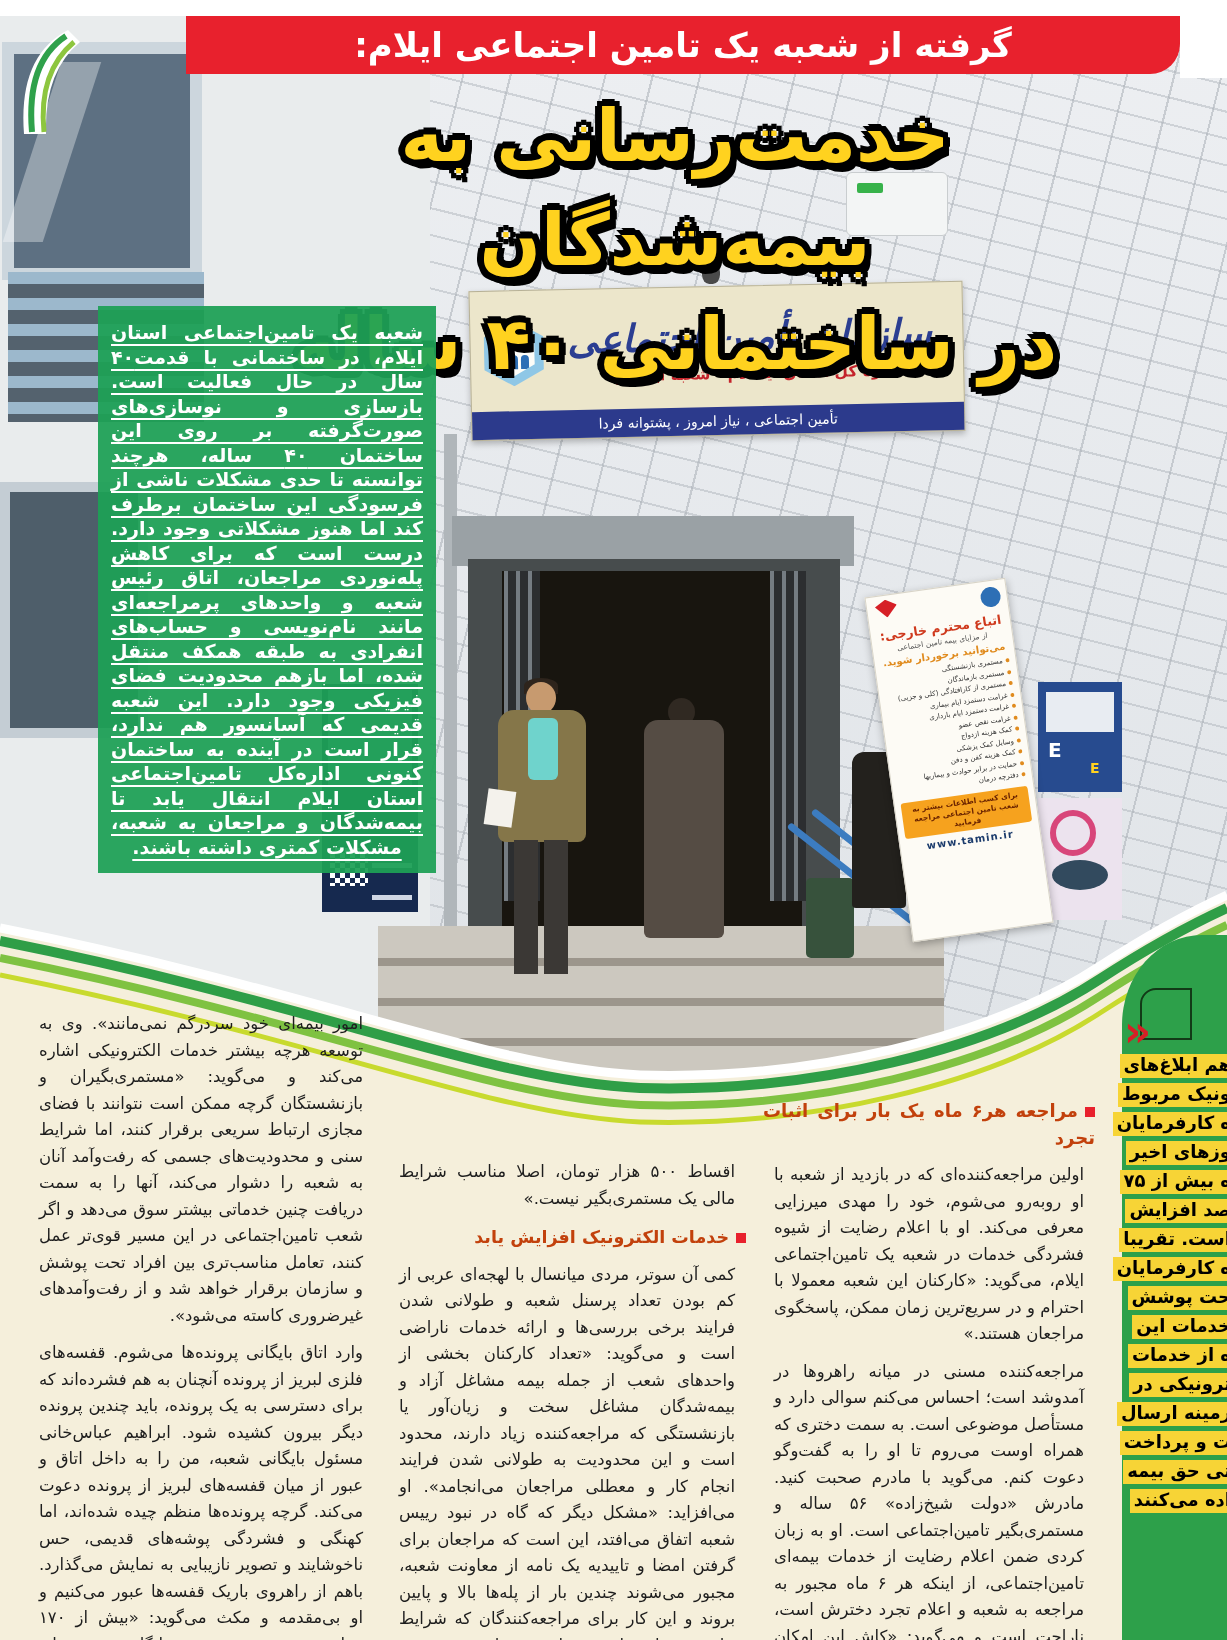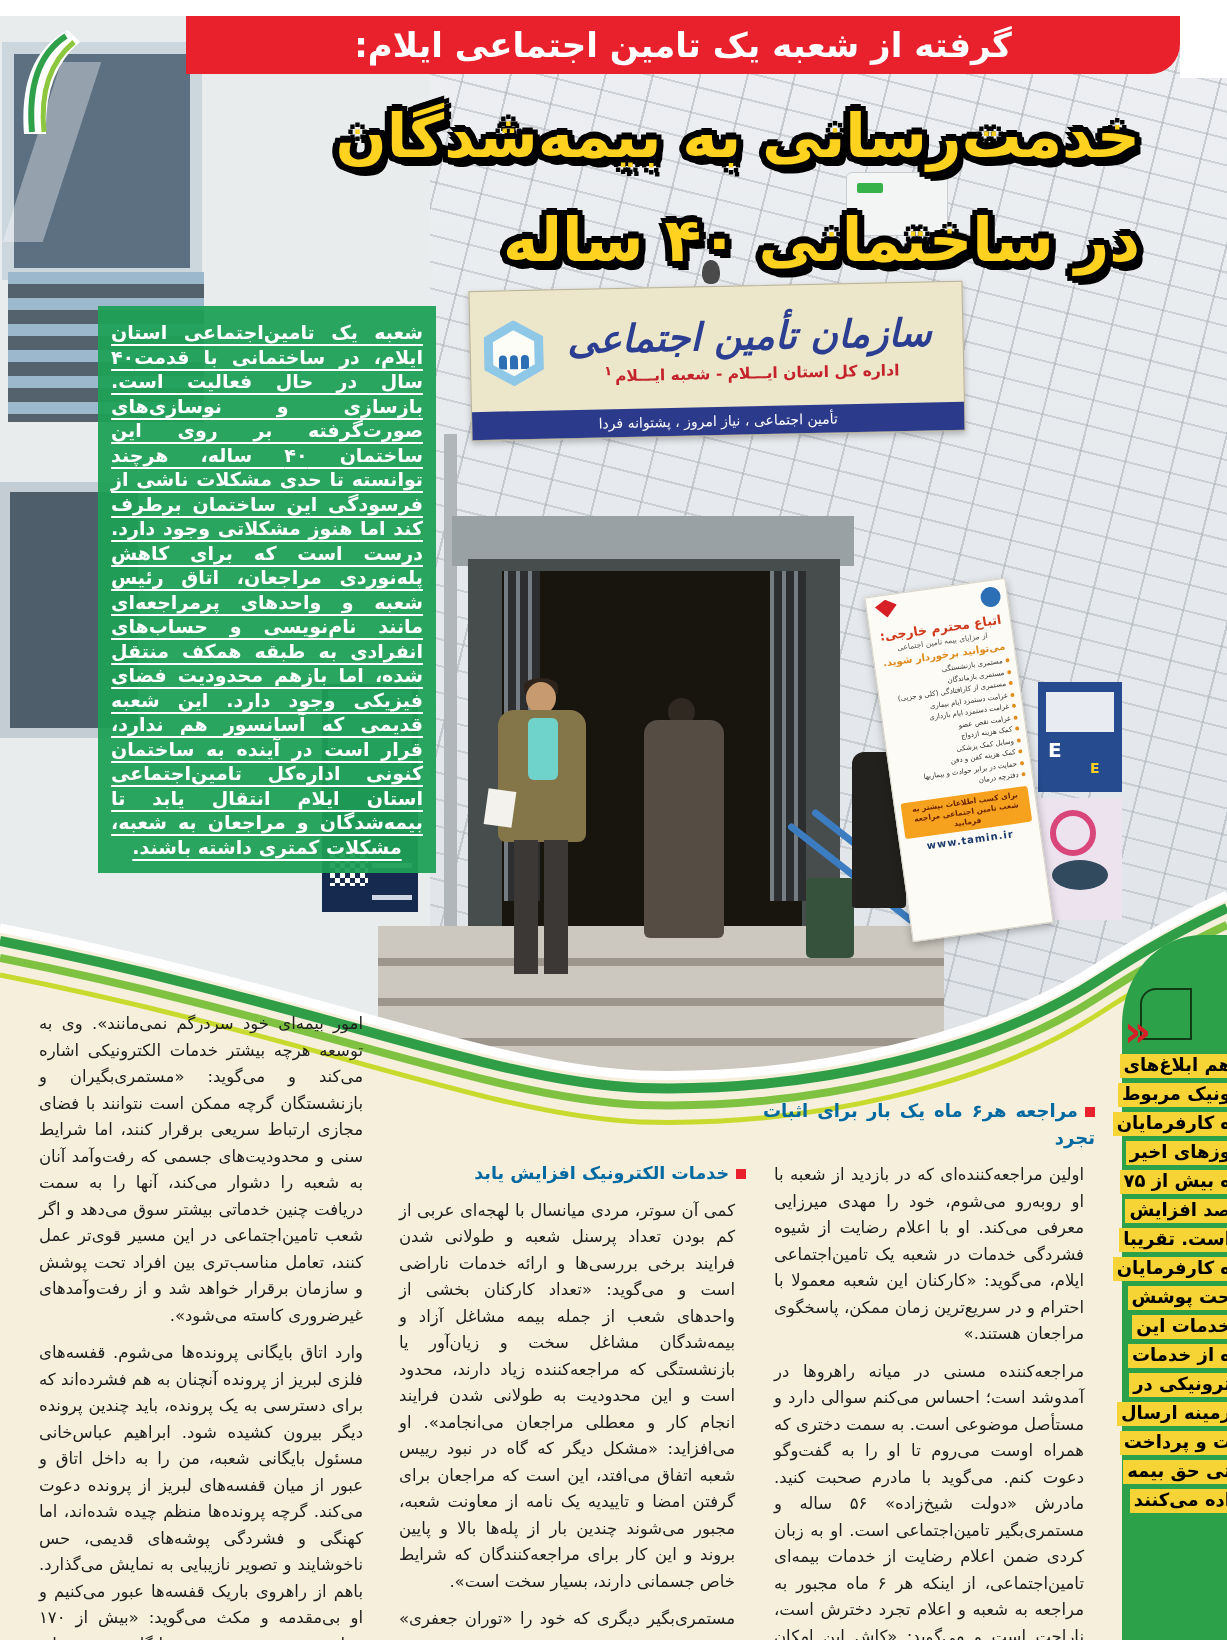--- a/index.html
+++ b/index.html
@@ -96,22 +96,22 @@
   .postersR{left:1038px;top:668px;width:86px;height:240px;z-index:2}
   .prA{position:absolute;left:0;top:0;width:84px;height:110px;background:#274b8f}
   .prA .w{position:absolute;left:8px;top:10px;width:68px;height:40px;background:#e8ecf2}
   .prA .e{position:absolute;color:#fff;font-weight:bold;font-size:20px;left:10px;top:56px}
   .prA .e2{position:absolute;color:#ffd21f;font-weight:bold;font-size:14px;left:52px;top:78px}
   .prB{position:absolute;left:0;top:116px;width:84px;height:122px;background:#ece3ee}
   .prB .ring{position:absolute;left:12px;top:12px;width:34px;height:34px;border:6px solid #d8467a;border-radius:50%}
   .prB .eye{position:absolute;left:14px;top:62px;width:56px;height:30px;background:#324a5e;border-radius:50%}
 
   
-  .headline{top:84px;left:210px;width:930px;z-index:8;text-align:right;direction:rtl;
-      color:#ffd21f;font-weight:bold;font-size:60px;line-height:104px;
+  .headline{top:84px;left:210px;width:930px;z-index:8;text-align:center;direction:rtl;
+      color:#ffd21f;font-weight:bold;font-size:72px;line-height:104px;
       text-shadow:-5px -5px 0 #000,5px -5px 0 #000,-5px 5px 0 #000,5px 5px 0 #000,
                   -7px 0 0 #000,7px 0 0 #000,0 7px 0 #000,0 -7px 0 #000,6px 9px 0 #000}
 
   
   .lead{top:306px;left:98px;width:338px;z-index:9;background:rgba(30,160,86,.94);
         color:#fff;font-weight:bold;font-size:19px;line-height:24.5px;padding:14px 13px;
         box-sizing:border-box;text-align:justify;text-align-last:center;direction:rtl;
         text-decoration:underline;text-decoration-thickness:1.5px;text-underline-offset:5px}
 
   
@@ -123,21 +123,21 @@
          border-top-left-radius:16px;z-index:8}
   .qicon .g{position:absolute;left:-18px;bottom:-12px;color:#d61f26;font-size:42px;font-weight:bold;line-height:36px}
   .pullquote{top:1054px;left:1122px;width:105px;z-index:8;direction:rtl}
   .pq-line{width:max-content;margin:0 -8px 5px auto;background:#f7d436;color:#000;
            font-weight:bold;font-size:18px;line-height:20px;padding:1px 4px 3px;white-space:nowrap}
 
   
   .col{z-index:7;direction:rtl;font-size:16.5px;line-height:26.5px;color:#1d1d1d;
        text-align:justify;text-align-last:right}
   .col p{margin:11px}
-  .col .col-h{font-weight:bold;font-size:17.5px;margin:12px 0 4px;color:#0369a1}
+  .col .col-h{font-weight:bold;font-size:17.5px;margin:12px 0 4px;color:#c2410c}
   .col .sq{display:inline-block;width:10px;height:10px;background:#e8212d;margin-left:7px}
   .col-left{top:1000px;left:28px;width:346px}
   .col-mid{top:1148px;left:388px;width:358px}
   .col-right{top:1098px;left:763px;width:332px}
   .col-right .col-h{margin-top:0;font-size:18px}
 
   
   .leaf{top:28px;left:22px;width:58px;height:106px;z-index:8}
 </style>
 </head>
@@ -289,20 +289,21 @@
     <div class="pq-line">تی حق بیمه</div>
     <div class="pq-line">اده می‌کنند</div>
   </div>
 
 <div class="abs col col-right">
     <div class="col-h"><span class="sq"></span>مراجعه هر۶ ماه یک بار برای اثبات تجرد</div>
     <p>اولین مراجعه‌کننده‌ای که در بازدید از شعبه با او روبه‌رو می‌شوم، خود را مهدی میرزایی معرفی می‌کند. او با اعلام رضایت از شیوه فشردگی خدمات در شعبه یک تامین‌اجتماعی ایلام، می‌گوید: «کارکنان این شعبه معمولا با احترام و در سریع‌ترین زمان ممکن، پاسخگوی مراجعان هستند.»</p>
     <p>مراجعه‌کننده مسنی در میانه راهروها در آمدوشد است؛ احساس می‌کنم سوالی دارد و مستأصل موضوعی است. به سمت دختری که همراه اوست می‌روم تا او را به گفت‌وگو دعوت کنم. می‌گوید با مادرم صحبت کنید. مادرش «دولت شیخ‌زاده» ۵۶ ساله و مستمری‌بگیر تامین‌اجتماعی است. او به زبان کردی ضمن اعلام رضایت از خدمات بیمه‌ای تامین‌اجتماعی، از اینکه هر ۶ ماه مجبور به مراجعه به شعبه و اعلام تجرد دخترش است، ناراحت است و می‌گوید: «کاش این امکان فراهم بود که مجبور به مراجعه مکرر نمی‌شدم. من از راه دور فقط برای اثبات مجرد بودن دخترم و تداوم واریز مستمری او، به شعبه مراجعه می‌کنم». ساده و بی‌آلایش، در ادامه از انتظاراتش می‌گوید و قدردانی می‌کند.</p>
   </div>
 <div class="abs col col-mid">
+    <p>اقساط ۵۰۰ هزار تومان، اصلا مناسب شرایط مالی یک مستمری‌بگیر نیست.»</p>
     <div class="col-h"><span class="sq"></span>خدمات الکترونیک افزایش یابد</div>
     <p>کمی آن سوتر، مردی میانسال با لهجه‌ای عربی از کم بودن تعداد پرسنل شعبه و طولانی شدن فرایند برخی بررسی‌ها و ارائه خدمات ناراضی است و می‌گوید: «تعداد کارکنان بخشی از واحدهای شعب از جمله بیمه مشاغل آزاد و بیمه‌شدگان مشاغل سخت و زیان‌آور یا بازنشستگی که مراجعه‌کننده زیاد دارند، محدود است و این محدودیت به طولانی شدن فرایند انجام کار و معطلی مراجعان می‌انجامد». او می‌افزاید: «مشکل دیگر که گاه در نبود رییس شعبه اتفاق می‌افتد، این است که مراجعان برای گرفتن امضا و تاییدیه یک نامه از معاونت شعبه، مجبور می‌شوند چندین بار از پله‌ها بالا و پایین بروند و این کار برای مراجعه‌کنندگان که شرایط خاص جسمانی دارند، بسیار سخت است».</p>
     <p>مستمری‌بگیر دیگری که خود را «توران جعفری» معرفی</p>
   </div>
 <div class="abs col col-left">
     <p>امور بیمه‌ای خود سردرگم نمی‌مانند». وی به توسعه هرچه بیشتر خدمات الکترونیکی اشاره می‌کند و می‌گوید: «مستمری‌بگیران و بازنشستگان گرچه ممکن است نتوانند با فضای مجازی ارتباط سریعی برقرار کنند، اما شرایط سنی و محدودیت‌های جسمی که رفت‌وآمد آنان به شعبه را دشوار می‌کند، آنها را به سمت دریافت چنین خدماتی بیشتر سوق می‌دهد و اگر شعب تامین‌اجتماعی در این مسیر قوی‌تر عمل کنند، تعامل مناسب‌تری بین افراد تحت پوشش و سازمان برقرار خواهد شد و از رفت‌وآمدهای غیرضروری کاسته می‌شود».</p>
     <p>وارد اتاق بایگانی پرونده‌ها می‌شوم. قفسه‌های فلزی لبریز از پرونده آنچنان به هم فشرده‌اند که برای دسترسی به یک پرونده، باید چندین پرونده دیگر بیرون کشیده شود. ابراهیم عباس‌خانی مسئول بایگانی شعبه، من را به داخل اتاق و عبور از میان قفسه‌های لبریز از پرونده دعوت می‌کند. گرچه پرونده‌ها منظم چیده شده‌اند، اما کهنگی و فشردگی پوشه‌های قدیمی، حس ناخوشایند و تصویر نازیبایی به نمایش می‌گذارد. باهم از راهروی باریک قفسه‌ها عبور می‌کنیم و او بی‌مقدمه و مکث می‌گوید: «بیش از ۱۷۰ هزار پرونده به شیوه سنتی بایگانی شده و باید مکان مناسب‌تری برای آرشیو و بایگانی فراهم شود.»</p>
   </div>
 
 </body></html>

